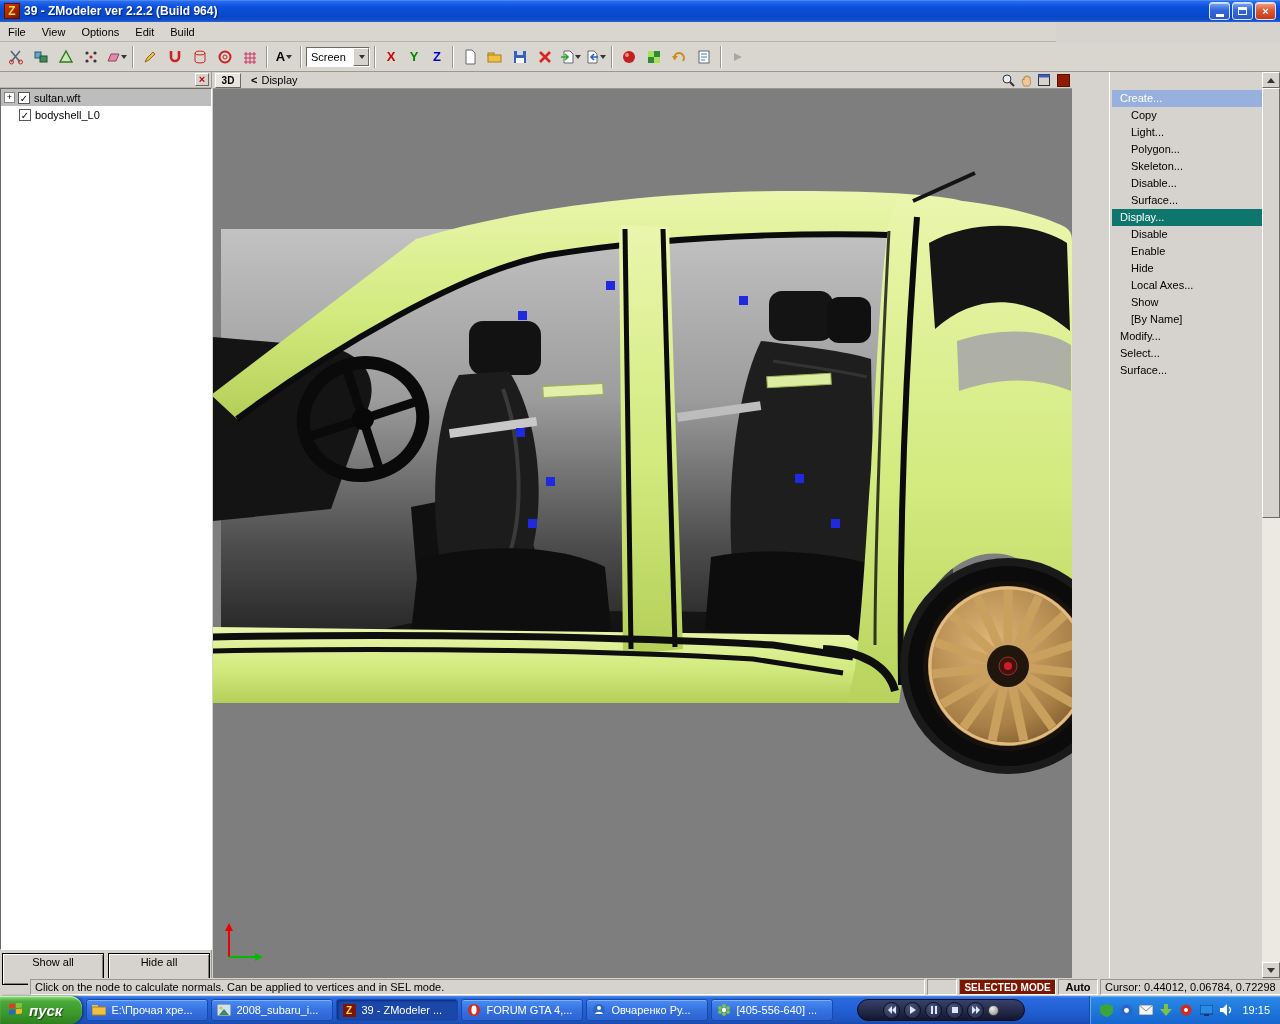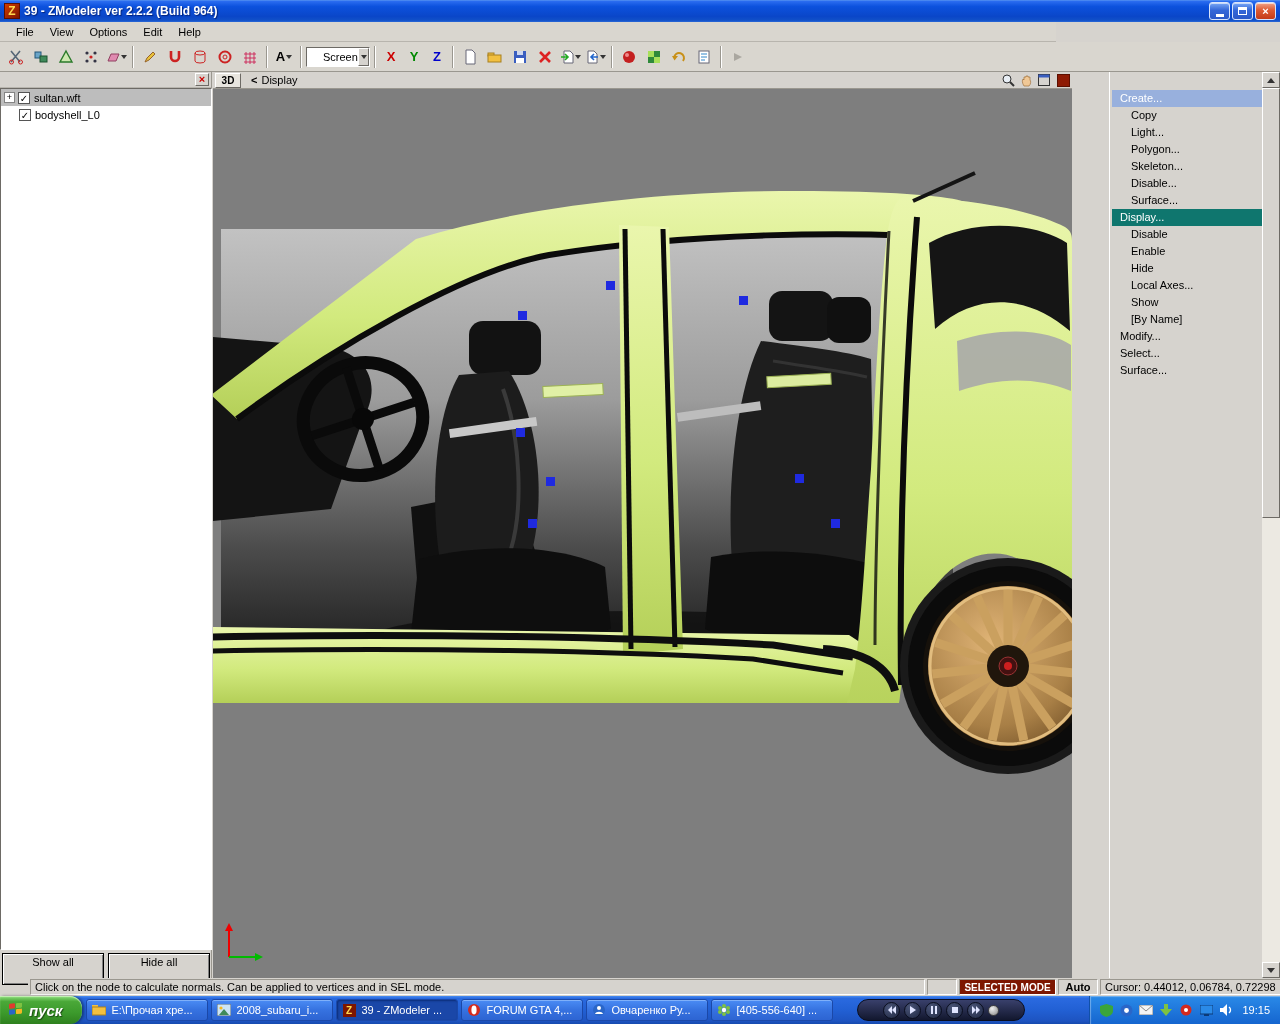--- a/index.html
+++ b/index.html
@@ -10,29 +10,29 @@
 
 #titlebar{left:0;top:0;width:1280px;height:22px;background:linear-gradient(180deg,#5a96f0 0%,#2a6cf0 6%,#0c51dd 30%,#0a46c8 75%,#1150c8 92%,#2a68d8 100%);display:flex;align-items:center;padding:0 4px;color:#fff;}
 .tb-icon{width:16px;height:16px;background:linear-gradient(135deg,#d23b00,#7d1600);border:1px solid #5c0f00;color:#ffd94d;font-weight:bold;font-size:12px;line-height:14px;text-align:center;margin-right:4px;}
 .tb-title{font-size:12px;font-weight:bold;text-shadow:1px 1px 1px #00227a;flex:1;white-space:nowrap;}
 .winbtn{width:21px;height:18px;margin-left:2px;border-radius:3px;border:1px solid #d8e4fb;display:flex;align-items:center;justify-content:center;color:#fff;font-weight:bold;font-size:11px;background:linear-gradient(180deg,#7aa8f6,#3467d8 45%,#2a58c8);box-shadow:inset 0 1px 0 rgba(255,255,255,.6);}
 .winbtn.close{background:linear-gradient(180deg,#f0a489,#dd5a32 45%,#c43a18);}
 .glyph-min{width:8px;height:3px;background:#fff;margin-top:8px;}
 .glyph-max{width:9px;height:8px;border:1px solid #fff;border-top:3px solid #fff;}
 
 
-#menubar{left:0;top:22px;width:1056px;height:20px;background:#d9d6cf;border-bottom:1px solid #b8b5ae;display:flex;align-items:center;padding-left:8px;}
+#menubar{left:0;top:22px;width:1056px;height:20px;background:#d9d6cf;border-bottom:1px solid #b8b5ae;display:flex;align-items:center;padding-left:0;}
 .menu-item{padding:2px 8px;color:#000;}
 
 
 #toolbar{left:0;top:42px;width:1280px;height:30px;background:#d9d6cf;border-bottom:1px solid #9a978f;display:flex;align-items:center;padding-left:4px;gap:1px;}
 .tbtn{width:24px;height:24px;display:flex;align-items:center;justify-content:center;border:1px solid transparent;}
 .tsep{width:2px;height:22px;border-left:1px solid #9a978f;border-right:1px solid #fff;margin:0 3px;}
 .darr{width:0;height:0;border-left:3px solid transparent;border-right:3px solid transparent;border-top:4px solid #333;margin-left:1px;}
-.combo{height:20px;width:64px;background:#fff;border:1px solid;border-color:#6d6a65 #fff #fff #6d6a65;display:flex;align-items:center;padding-left:16px;}
+.combo{height:20px;width:64px;background:#fff;border:1px solid;border-color:#6d6a65 #fff #fff #6d6a65;display:flex;align-items:center;padding-left:4px;}
 .combo .cbtn{margin-left:auto;width:16px;height:18px;background:#d6d3ce;border:1px solid;border-color:#fff #6d6a65 #6d6a65 #fff;display:flex;align-items:center;justify-content:center;}
 .axisbtn{font-weight:bold;font-size:13px;width:22px;height:22px;display:flex;align-items:center;justify-content:center;border:1px solid transparent;}
 
 
 #workspace{left:0;top:72px;width:1280px;height:906px;}
 
 #left-panel{left:0;top:0;width:212px;height:906px;background:#d6d3ce;border-right:1px solid #9a978f;}
 .lp-header{height:16px;background:#d6d3ce;border-bottom:1px solid #b8b5ae;position:relative;}
 .lp-close{position:absolute;right:2px;top:1px;width:14px;height:13px;background:#d6d3ce;border:1px solid;border-color:#fff #6d6a65 #6d6a65 #fff;color:#c00;font-weight:bold;font-size:11px;line-height:10px;text-align:center;}
 .tree{position:absolute;left:0;top:16px;width:212px;height:862px;background:#fff;border:1px solid;border-color:#6d6a65 #fff #fff #6d6a65;overflow:hidden;}
@@ -111,21 +111,21 @@
     <div class="winbtn close">
         <span>×</span>
       </div>
   </div>
 
   <div class="abs" id="menubar">
     <span class="menu-item">File</span>
     <span class="menu-item">View</span>
     <span class="menu-item">Options</span>
     <span class="menu-item">Edit</span>
-    <span class="menu-item">Help</span>
+    <span class="menu-item">Build</span>
   </div>
 
   <div class="abs" id="toolbar">
     <div class="tbtn">
         <svg width="16" height="16">
           <path d="M3 2 L12 13 M12 2 L3 13" stroke="#567" stroke-width="1.6" fill="none"></path>
           <circle cx="3.5" cy="13" r="2" fill="none" stroke="#c22"></circle>
           <circle cx="12.5" cy="13" r="2" fill="none" stroke="#c22"></circle>
         </svg>
       </div>

